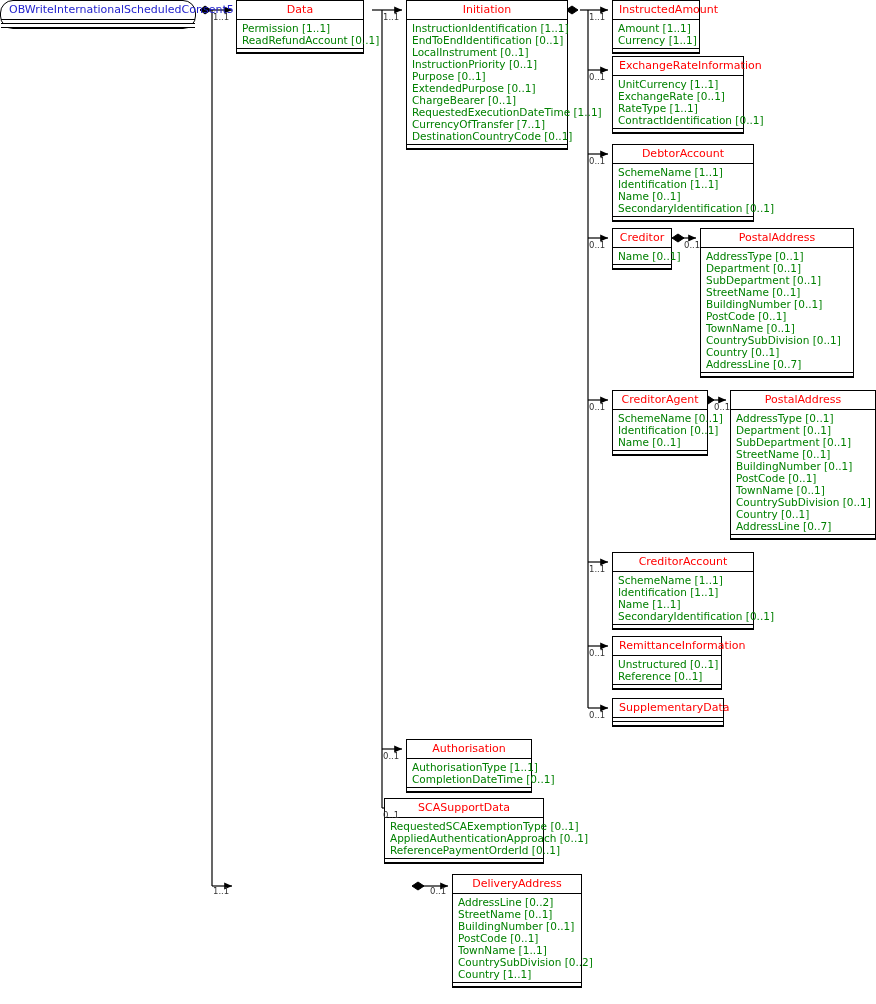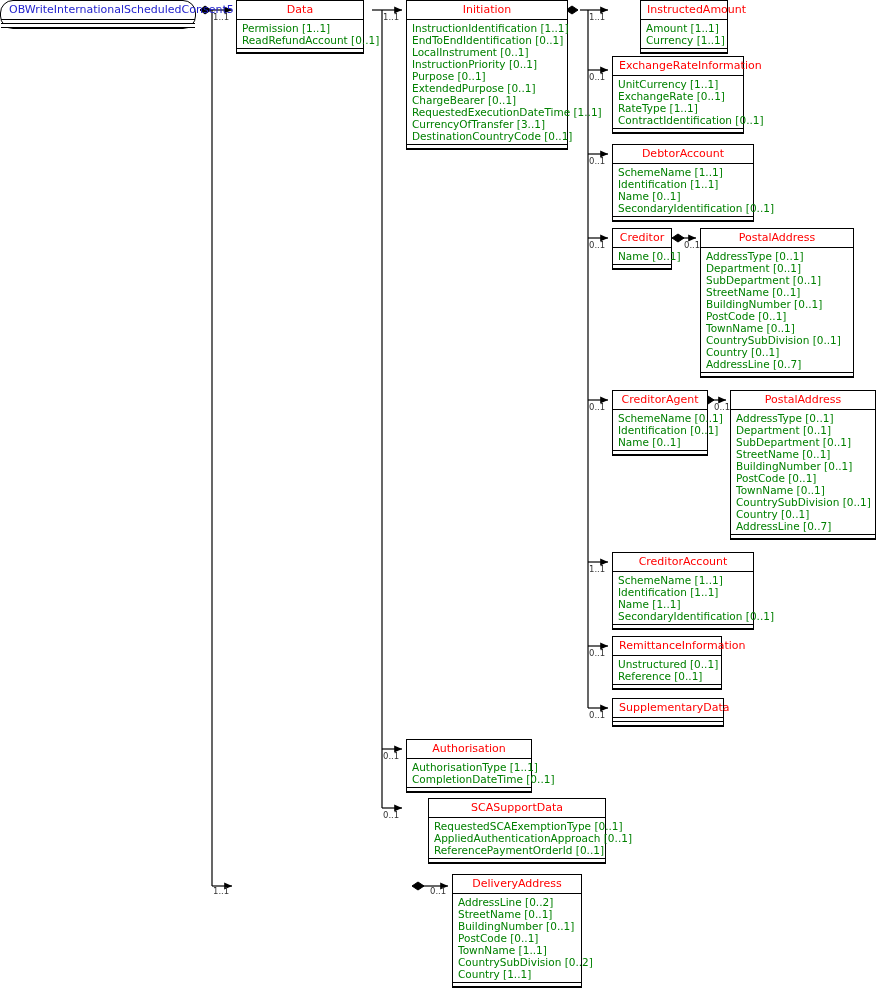--- a/index.html
+++ b/index.html
@@ -128,28 +128,28 @@
     <div class="sep"></div>
     <div class="body">
       <div class="attr">InstructionIdentification [1..1]</div>
       <div class="attr">EndToEndIdentification [0..1]</div>
       <div class="attr">LocalInstrument [0..1]</div>
       <div class="attr">InstructionPriority [0..1]</div>
       <div class="attr">Purpose [0..1]</div>
       <div class="attr">ExtendedPurpose [0..1]</div>
       <div class="attr">ChargeBearer [0..1]</div>
       <div class="attr">RequestedExecutionDateTime [1..1]</div>
-      <div class="attr">CurrencyOfTransfer [3..1]</div>
+      <div class="attr">CurrencyOfTransfer [7..1]</div>
       <div class="attr">DestinationCountryCode [0..1]</div>
     </div>
     <div class="foot"></div>
   </div>
   <div class="card" style="left:383px;top:13px;">1..1</div>
 
-  <div class="box" style="left:612px;top:0px;width:88px;margin-left:28px;">
+  <div class="box" style="left:612px;top:0px;width:88px;">
     <div class="title">InstructedAmount</div>
     <div class="sep"></div>
     <div class="body">
       <div class="attr">Amount [1..1]</div>
       <div class="attr">Currency [1..1]</div>
     </div>
     <div class="foot"></div>
   </div>
   <div class="card" style="left:589px;top:13px;">1..1</div>
 
@@ -275,21 +275,21 @@
     <div class="title">Authorisation</div>
     <div class="sep"></div>
     <div class="body">
       <div class="attr">AuthorisationType [1..1]</div>
       <div class="attr">CompletionDateTime [0..1]</div>
     </div>
     <div class="foot"></div>
   </div>
   <div class="card" style="left:383px;top:752px;">0..1</div>
 
-  <div class="box" style="left:428px;top:798px;width:178px;">
+  <div class="box" style="left:384px;top:798px;width:160px;">
     <div class="title">SCASupportData</div>
     <div class="sep"></div>
     <div class="body">
       <div class="attr">RequestedSCAExemptionType [0..1]</div>
       <div class="attr">AppliedAuthenticationApproach [0..1]</div>
       <div class="attr">ReferencePaymentOrderId [0..1]</div>
     </div>
     <div class="foot"></div>
   </div>
   <div class="card" style="left:383px;top:811px;">0..1</div>

